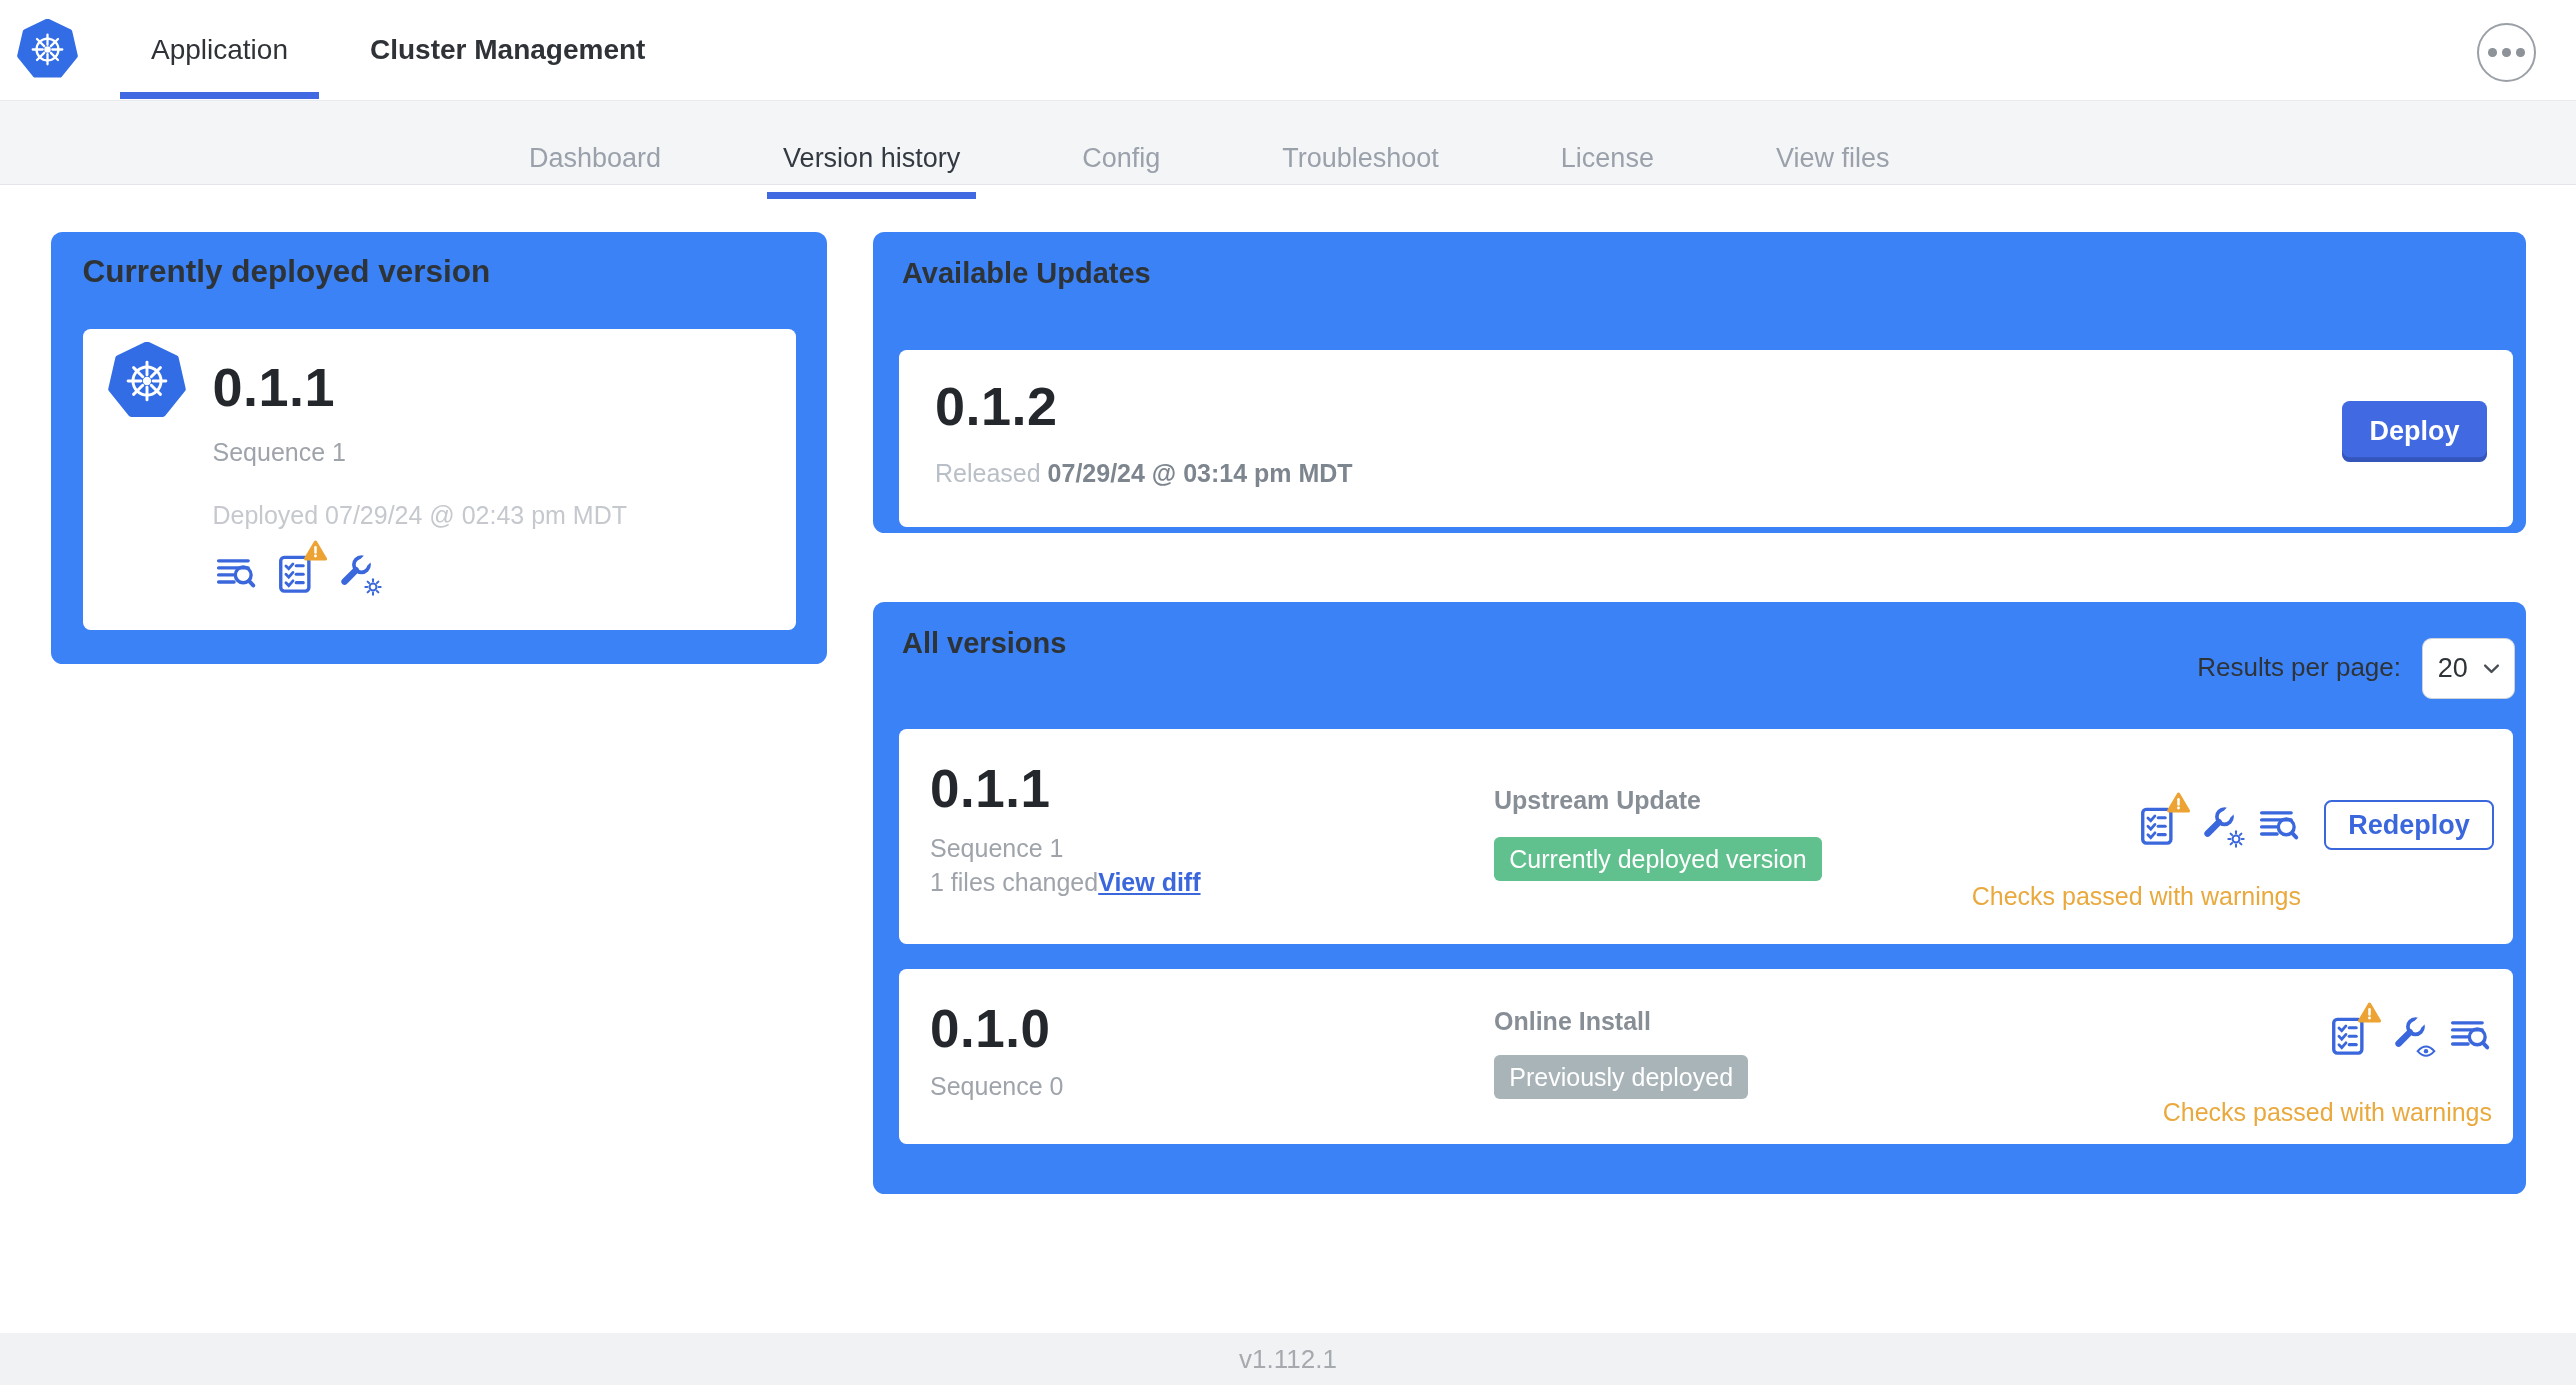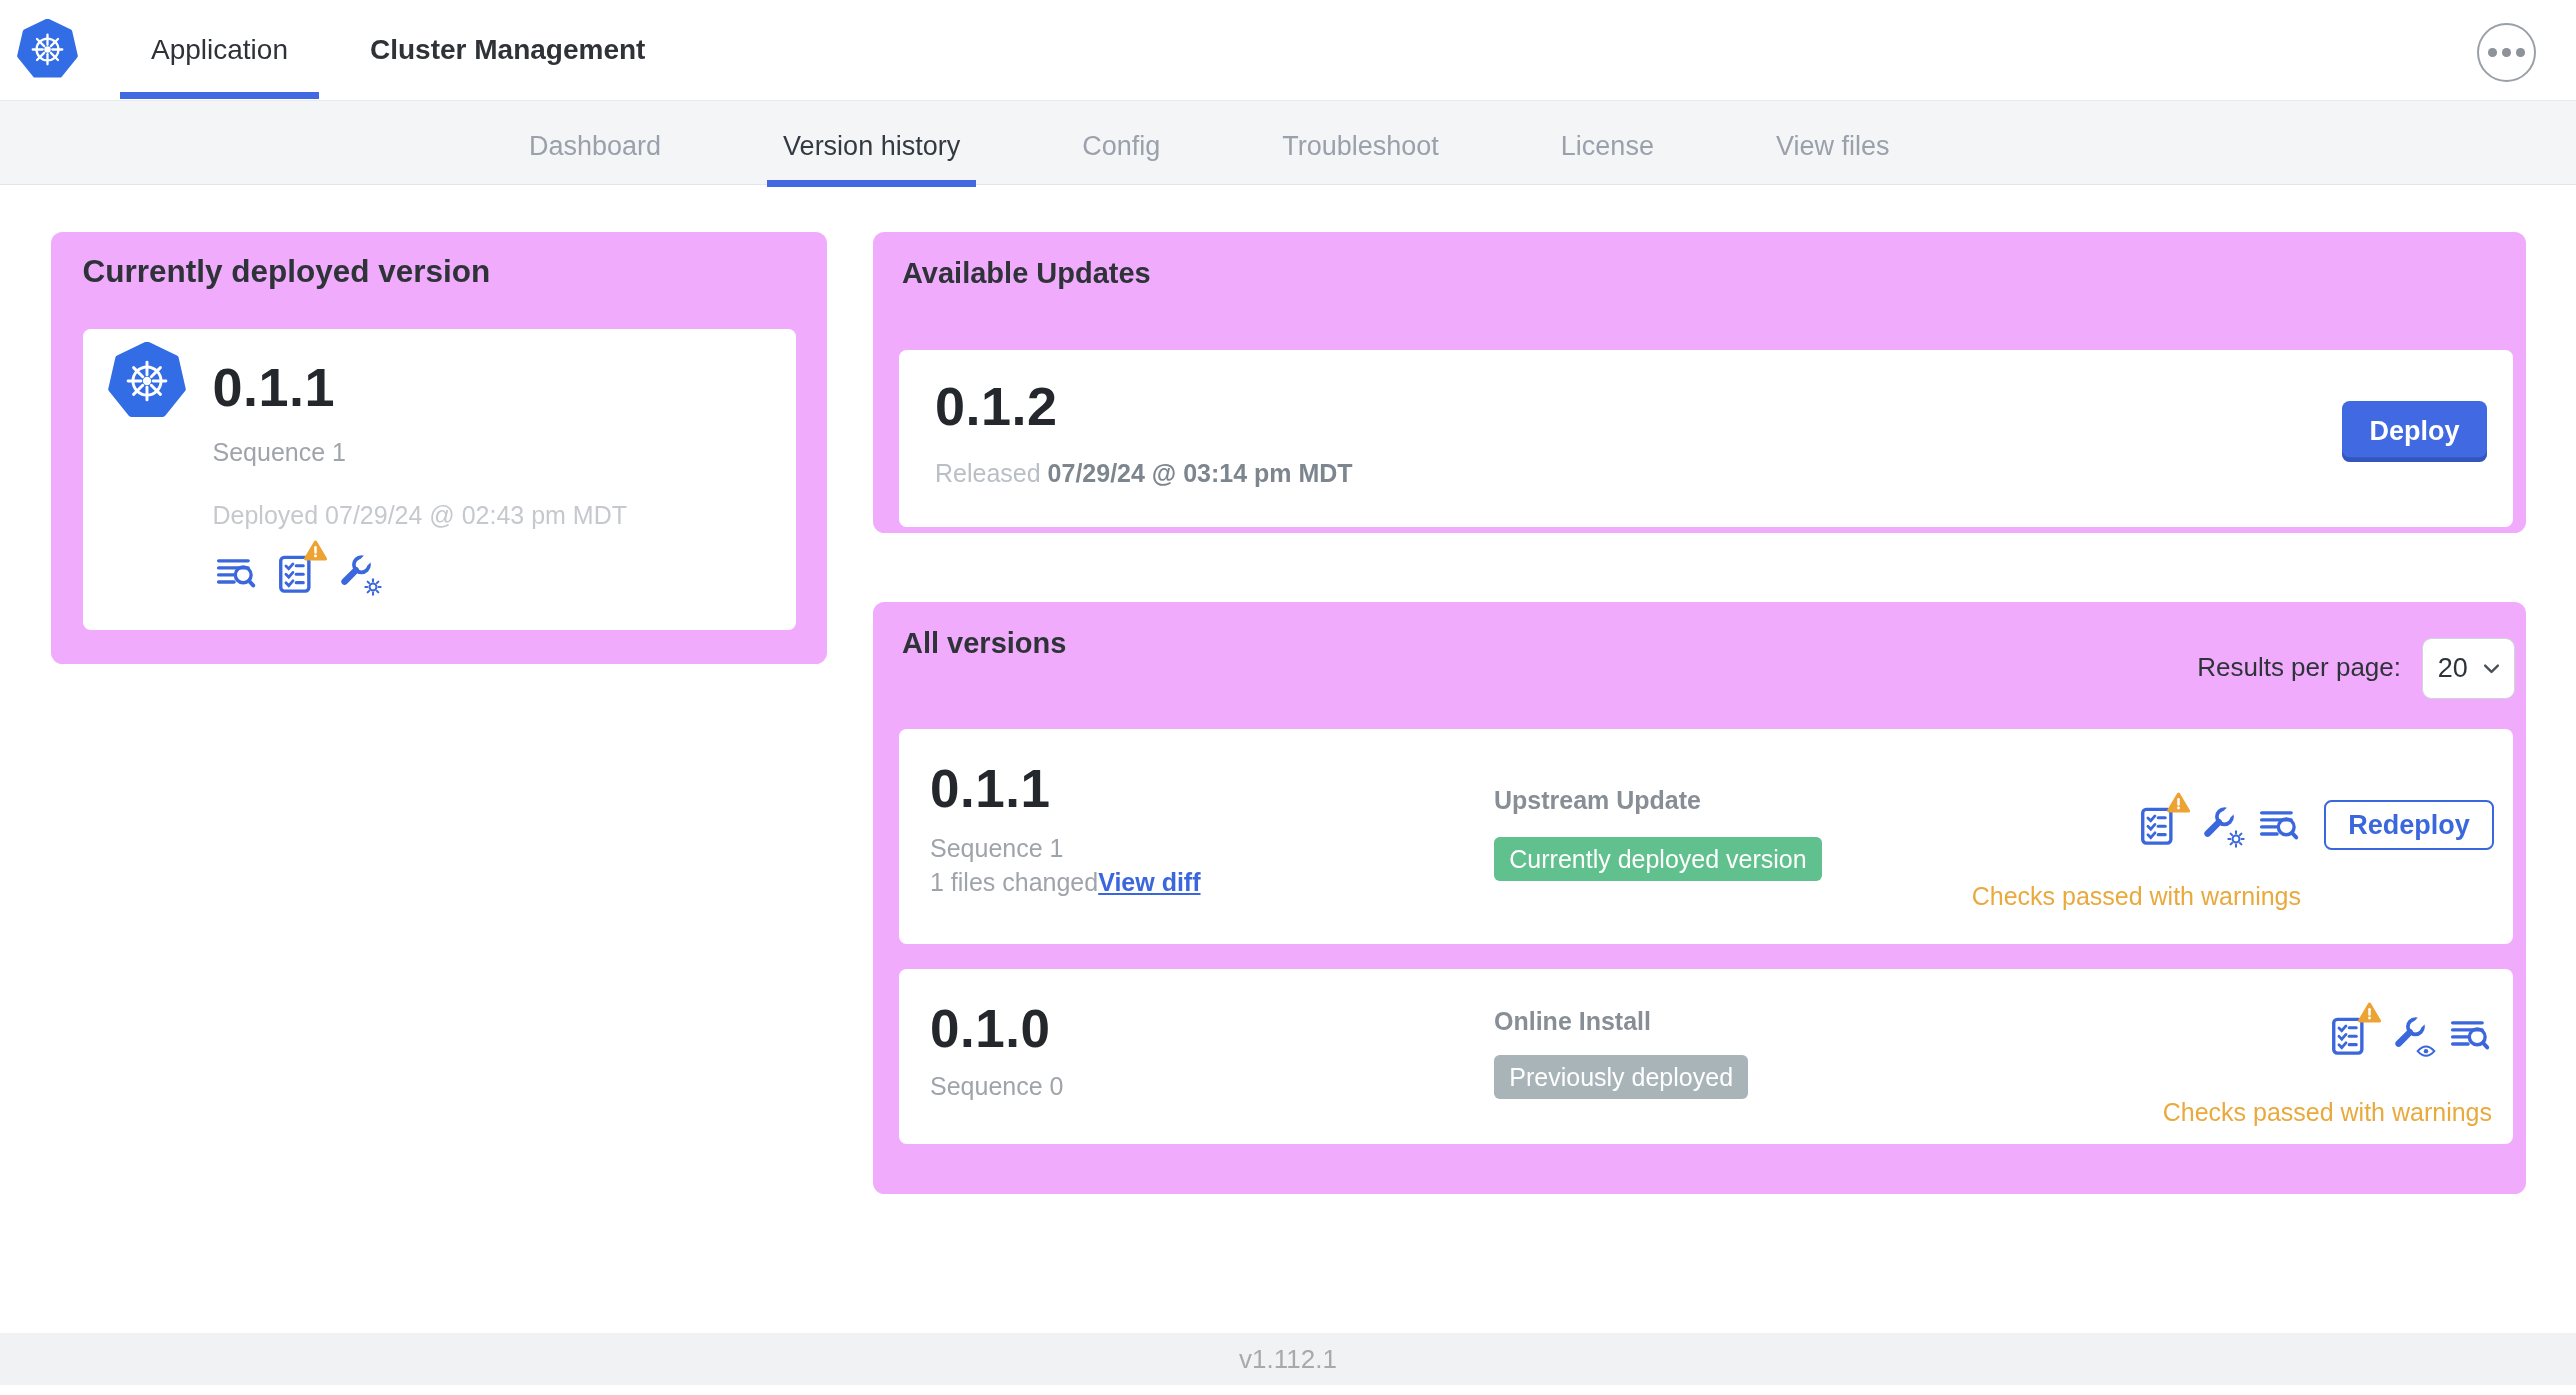--- a/index.html
+++ b/index.html
@@ -11,27 +11,27 @@
   .k8s-logo-sm { position:absolute; left:17px; top:19px; }
   .header-tab { position:absolute; top:0; height:99px; display:flex; align-items:center; font-size:28px; color:#2f3337; cursor:pointer; }
   .header-tab-app { left:151px; font-weight:500; }
   .header-tab-cluster { left:370px; font-weight:700; }
   .header-tab.active::after { content:""; position:absolute; left:-31px; right:-31.5px; bottom:0; height:6.7px; background:#4169e1; }
   .ellipsis-btn { position:absolute; left:2477px; top:23px; width:59px; height:59px; border:2.9px solid #9aa0a6; border-radius:50%; background:#fff; display:flex; align-items:center; justify-content:center; gap:5.7px; cursor:pointer; }
   .ellipsis-btn i { width:8.6px; height:8.6px; border-radius:50%; background:#8d9399; display:block; }
 
   
   .subnav { position:absolute; left:0; top:101px; width:2576px; height:84px; background:#f4f5f7; border-bottom:1.9px solid #e3e5e9; }
-  .subnav-tabs { position:absolute; left:529px; top:4px; height:82px; display:flex; align-items:center; gap:122px; }
+  .subnav-tabs { position:absolute; left:529px; top:16px; height:82px; display:flex; align-items:center; gap:122px; }
   .subnav-tab { position:relative; height:82px; display:flex; align-items:center; font-size:27px; color:#9aa1ab; cursor:pointer; white-space:nowrap; }
   .subnav-tab.active { color:#343a42; font-weight:500; }
   .subnav-tab.active::after { content:""; position:absolute; left:-16px; right:-16px; bottom:0; height:6.7px; background:#4169e1; }
 
   
-  .gray-card { position:absolute; background:#f0abfc; border-radius:11.5px; }
+  .gray-card { position:absolute; background:#3b82f6; border-radius:11.5px; }
   .white-card { position:absolute; background:#ffffff; border-radius:7.6px; }
 
   .big-version { font-size:54px; font-weight:700; color:#24282d; letter-spacing:0.5px; }
   .seq-text { font-size:25px; color:#9fa4ab; }
   .muted-text { font-size:25px; color:#c5c9ce; }
 
   
   .cur-title { position:absolute; left:31.5px; top:21px; font-size:31.5px; font-weight:700; color:#2e3338; }
 
   

